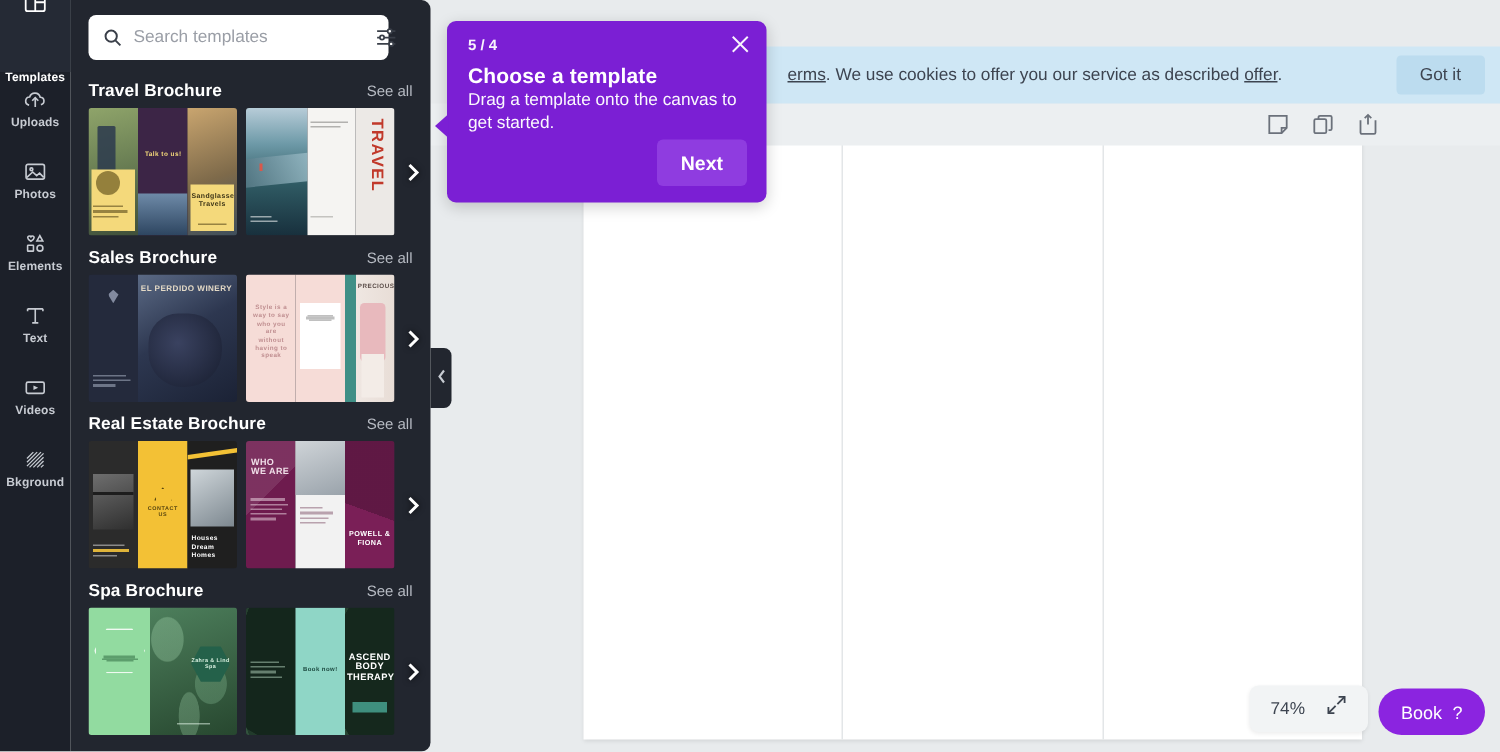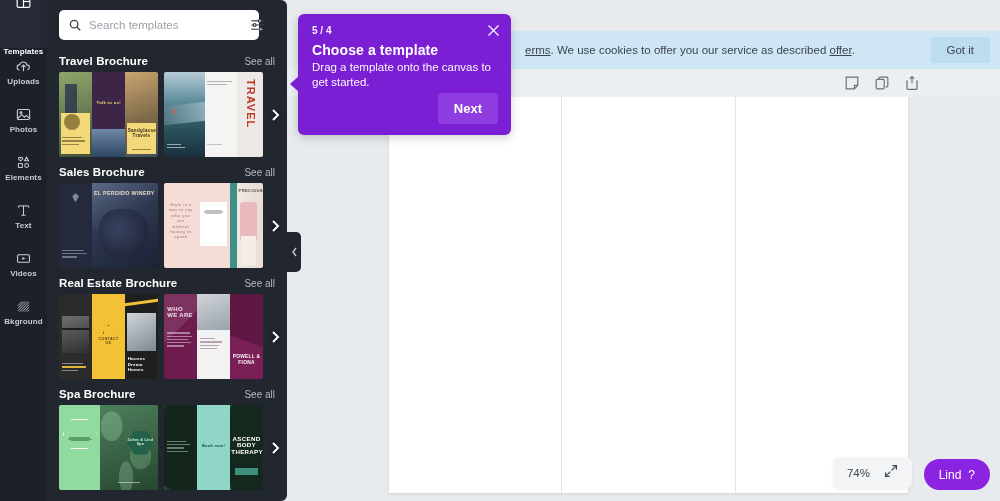--- a/index.html
+++ b/index.html
@@ -558,21 +558,21 @@
       <svg width="14" height="14" viewBox="0 0 14 14" fill="none" stroke="#3d4450" stroke-width="1.2">
         <polyline points="8.4,1.6 12.4,1.6 12.4,5.6"></polyline>
           <line x1="12.4" y1="1.6" x2="7.6" y2="6.4"></line>
         <polyline points="5.6,12.4 1.6,12.4 1.6,8.4"></polyline>
           <line x1="1.6" y1="12.4" x2="6.4" y2="7.6"></line>
       </svg>
     </span>
   </div>
 
   <button class="help-btn">
-    <span>Lind</span>
+    <span>Book</span>
     <span>?</span>
   </button>
 
   <div class="tip">
     <div class="tip-step">5 / 4</div>
     <span class="tip-close">
       <svg viewBox="0 0 13 13" fill="none" stroke="#ffffff" stroke-width="1.3">
         <line x1="1.5" y1="1.5" x2="11.5" y2="11.5"></line>
           <line x1="11.5" y1="1.5" x2="1.5" y2="11.5"></line>
       </svg>

